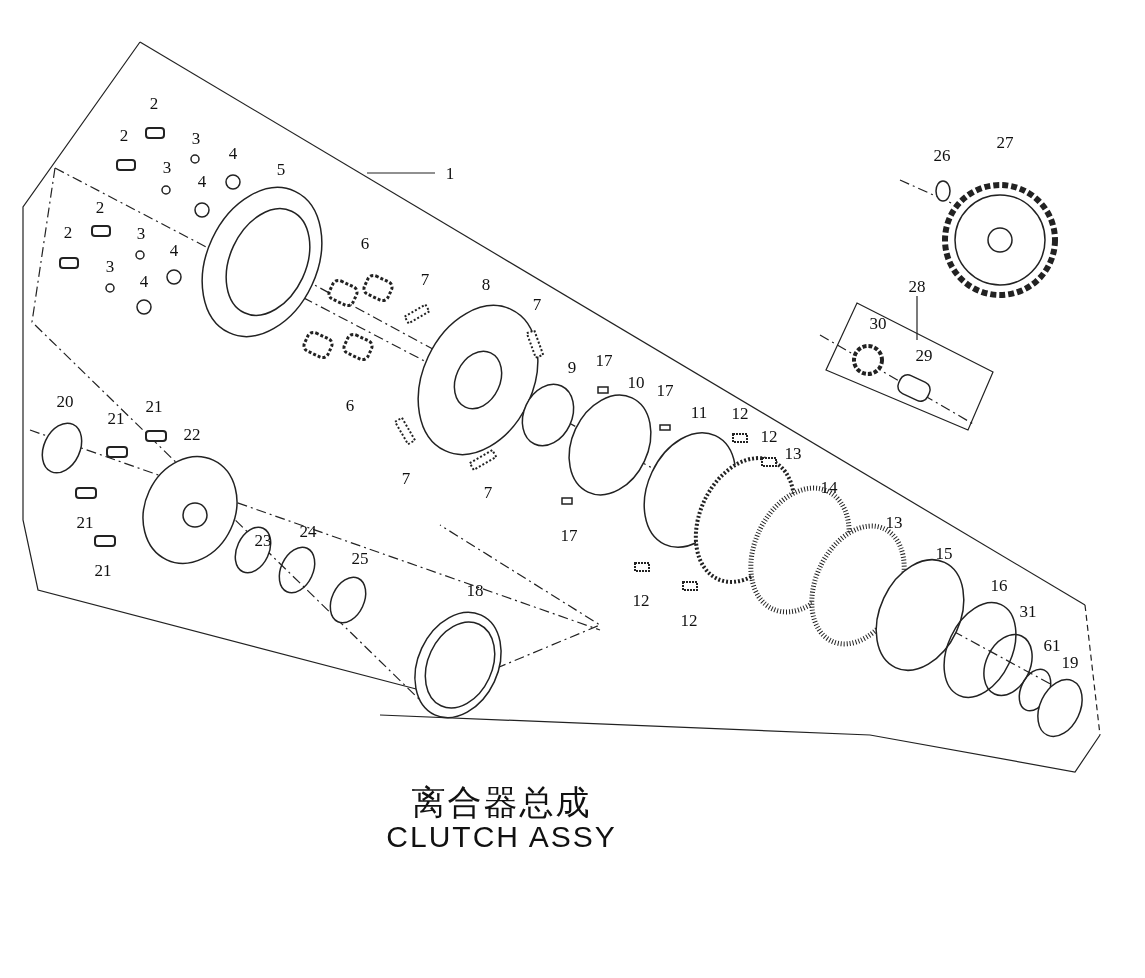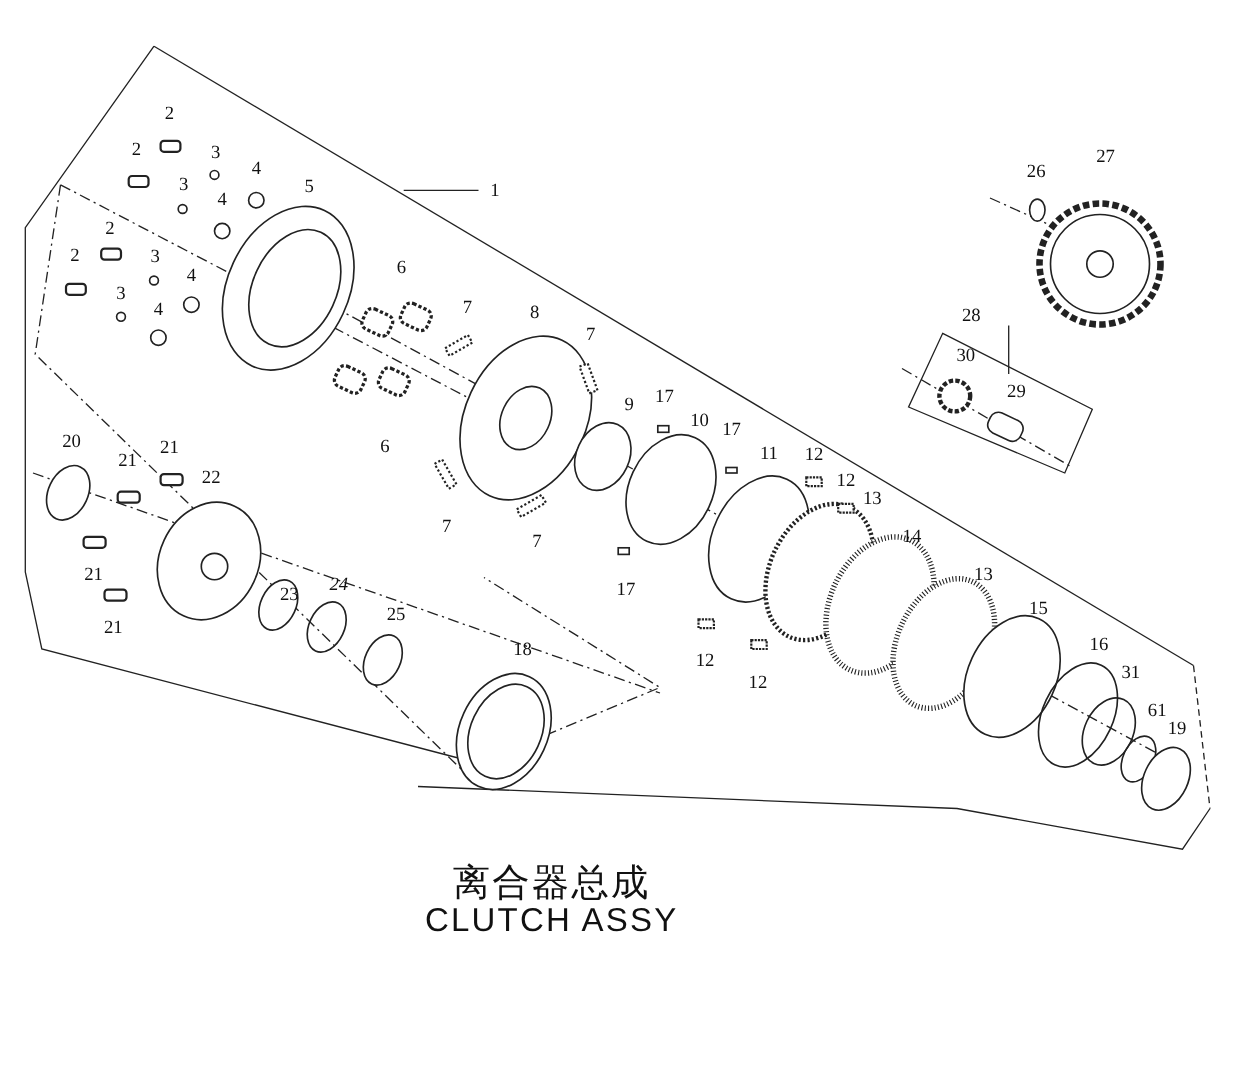--- a/index.html
+++ b/index.html
@@ -169,25 +169,25 @@
     <div class="callout" style="left: 569px; top: 535px;">17</div>
     <div class="callout" style="left: 475px; top: 590px;">18</div>
     <div class="callout" style="left: 1070px; top: 662px;">19</div>
     <div class="callout" style="left: 65px; top: 401px;">20</div>
     <div class="callout" style="left: 116px; top: 418px;">21</div>
     <div class="callout" style="left: 154px; top: 406px;">21</div>
     <div class="callout" style="left: 85px; top: 522px;">21</div>
     <div class="callout" style="left: 103px; top: 570px;">21</div>
     <div class="callout" style="left: 192px; top: 434px;">22</div>
     <div class="callout" style="left: 263px; top: 500px; margin-top: 40px;">23</div>
-    <div class="callout" style="left: 308px; top: 531px; font-style: italic;">24</div>
+    <div class="callout" style="left: 308px; top: 531px;">24</div>
     <div class="callout" style="left: 360px; top: 558px;">25</div>
     <div class="callout" style="left: 942px; top: 155px; text-align: right;">26</div>
     <div class="callout" style="left: 1005px; top: 142px;">27</div>
-    <div class="callout" style="left: 883px; top: 286px;">28</div>
+    <div class="callout" style="left: 917px; top: 286px;">28</div>
     <div class="callout" style="left: 924px; top: 355px;">29</div>
     <div class="callout" style="left: 878px; top: 323px;">30</div>
     <div class="callout" style="left: 1028px; top: 611px;">31</div>
     <div class="callout" style="left: 1052px; top: 645px;">61</div>
   </div>
 
 <div class="caption caption-zh">离合器总成</div>
 <div class="caption caption-en">CLUTCH ASSY</div>
 
 </body></html>

